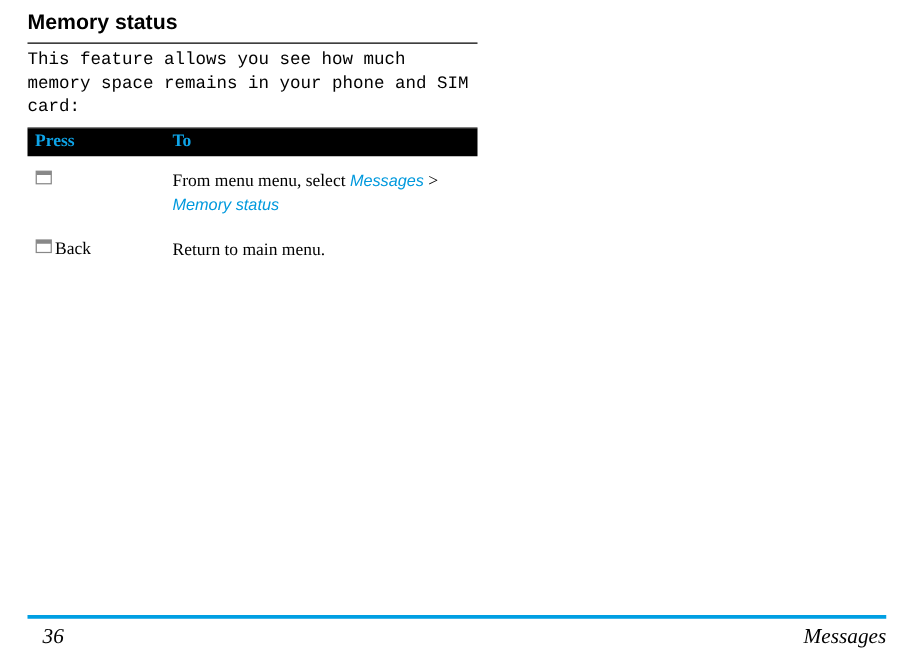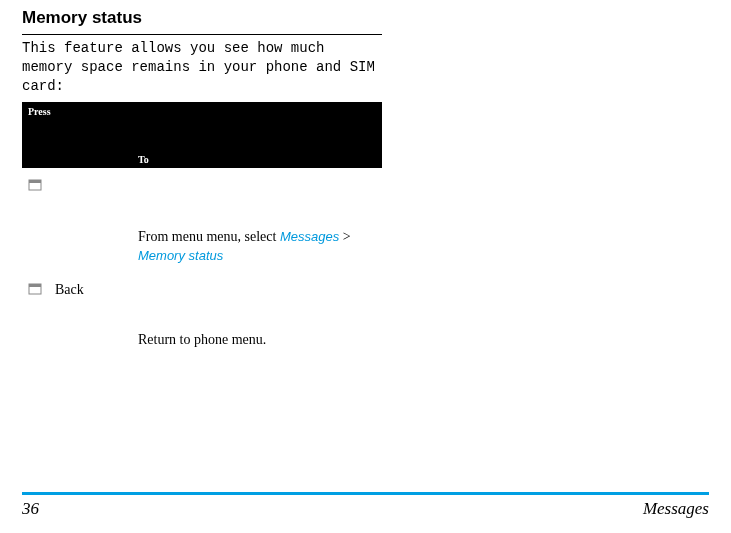--- a/index.html
+++ b/index.html
@@ -39,46 +39,45 @@
       width: 360px;
       font-family: Liberation Mono, monospace;
     }
     .table {
       width: 360px;
       border-top: 1px solid #000;
     }
     .table-header {
       display: flex;
       background: #000;
-      color: #ffffff;
+      color: #0ea5e9;
       font-family: Georgia, serif;
       font-weight: bold;
-      font-size: 10px;
+      font-size: 14px;
     }
     .col-press {
       width: 110px;
       padding: 3px 6px;
     }
     .col-to {
       flex: 1;
       padding: 3px 6px;
-      margin-top: 48px;
     }
     .table-row {
       display: flex;
       font-size: 14px;
       padding: 8px 0 2px 0;
     }
     .key-icon {
       display: inline-block;
       vertical-align: middle;
     }
     .back-label {
       font-size: 14px;
-      margin-left: 13px;
+      margin-left: 2px;
     }
     .to-text {
       line-height: 1.4;
     }
     .link-text {
       color: #0099dd;
       font-style: italic;
       font-family: Arial, Helvetica, sans-serif;
       font-size: 13px;
     }
@@ -94,20 +93,21 @@
     }
     .footer-line {
       border: none;
       border-top: 3px solid #009fe3;
       margin-bottom: 4px;
     }
     .footer-row {
       display: flex;
       justify-content: space-between;
       align-items: baseline;
+      margin-left: 12px;
     }
     .page-num {
       font-style: italic;
       font-size: 17px;
       font-family: Georgia, serif;
     }
     .section-name {
       font-style: italic;
       font-size: 17px;
       font-family: Georgia, serif;
@@ -143,21 +143,21 @@
 
     <div class="table-row">
       <div class="col-press">
         <span class="key-icon">
           <svg width="14" height="12" viewBox="0 0 14 12">
             <rect x="1" y="1" width="12" height="10" stroke="#888" stroke-width="1" fill="#fff"></rect>
             <rect x="1" y="1" width="12" height="3" fill="#888"></rect>
           </svg>
         </span><span class="back-label">Back</span>
       </div>
-      <div class="col-to to-text">Return to phone menu.</div>
+      <div class="col-to to-text">Return to main menu.</div>
     </div>
   </div>
 </div>
 
 <div class="footer">
   <hr class="footer-line">
   <div class="footer-row">
     <span class="page-num">36</span>
     <span class="section-name">Messages</span>
   </div>

